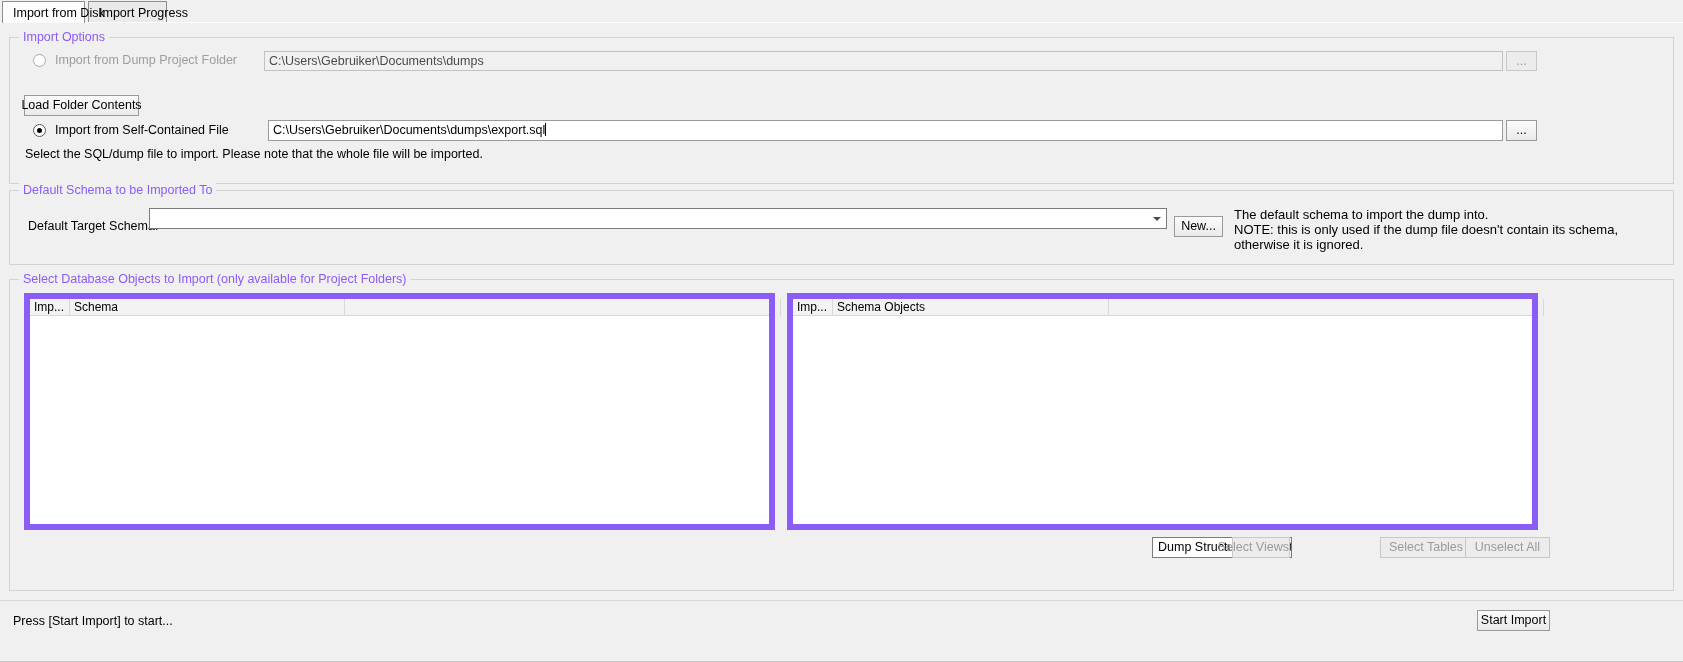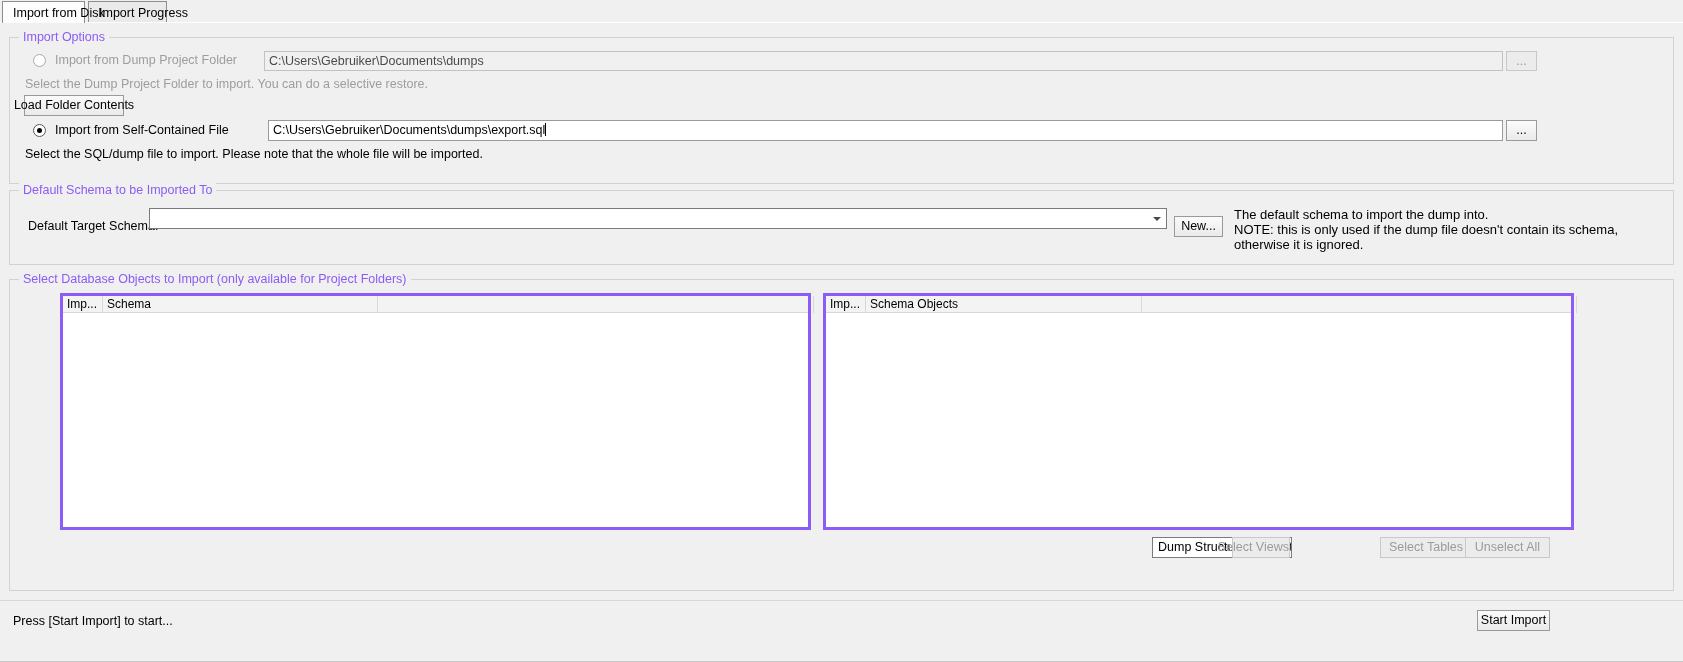--- a/index.html
+++ b/index.html
@@ -87,21 +87,21 @@
   .combo .arw:before{
     content:"";position:absolute;left:0;top:0;
     border-left:4px solid transparent;border-right:4px solid transparent;
     border-top:4px solid #4a4a4a;
   }
 
   
   .note{position:absolute;font-size:13px;line-height:15px;white-space:nowrap;color:#000;}
 
   
-  .listpane{position:absolute;box-sizing:border-box;border:3px solid #8b5cf6;background:#bef264;margin-left:36px;}
+  .listpane{position:absolute;box-sizing:border-box;border:6px solid #8b5cf6;background:#bef264;}
   .lhead{position:absolute;left:0;top:0;right:0;height:17px;
     box-sizing:border-box;background:#f3f3f3;border-bottom:1px solid #d8d8d8;}
   .lcol{position:absolute;top:0;height:17px;box-sizing:border-box;
     border-right:1px solid #d8d8d8;font-size:12px;line-height:17px;
     padding-left:4px;white-space:nowrap;overflow:hidden;color:#000;}
   .lbody{position:absolute;left:0;top:17px;right:0;bottom:0;background:#fff;}
 
   
   .statusbar{
     position:absolute;left:0;bottom:0;width:1683px;height:40px;
@@ -134,23 +134,22 @@
     <div class="radio disabled" style="left:33px;top:31px;"></div>
     <div class="lbl dim" style="left:55px;top:30px;">Import from Dump Project Folder</div>
 
     <div class="tbox readonly" style="left:264px;top:28px;width:1239px;height:20px;">
       <span>C:\Users\Gebruiker\Documents\dumps</span>
     </div>
     <div class="btn disabled" style="left:1506px;top:28px;width:31px;height:20px;">
       <span>...</span>
     </div>
 
-    <div class="lbl dim" style="left:25px;top:54px;">Select the Dump Project Folder to import. You can do a selective restore.</div>
-
-    <div class="btn" style="left:24px;top:72px;width:100px;height:21px;">
+
+    <div class="btn" style="left:24px;top:72px;width:115px;height:21px;">
       <span>Load Folder Contents</span>
     </div>
 
     <div class="radio" style="left:33px;top:101px;">
       <span class="dot"></span>
     </div>
     <div class="lbl" style="left:55px;top:100px;">Import from Self-Contained File</div>
 
     <div class="tbox" style="left:268px;top:97px;width:1235px;height:21px;">
       <span>C:\Users\Gebruiker\Documents\dumps\export.sql</span><span class="caret"></span>

